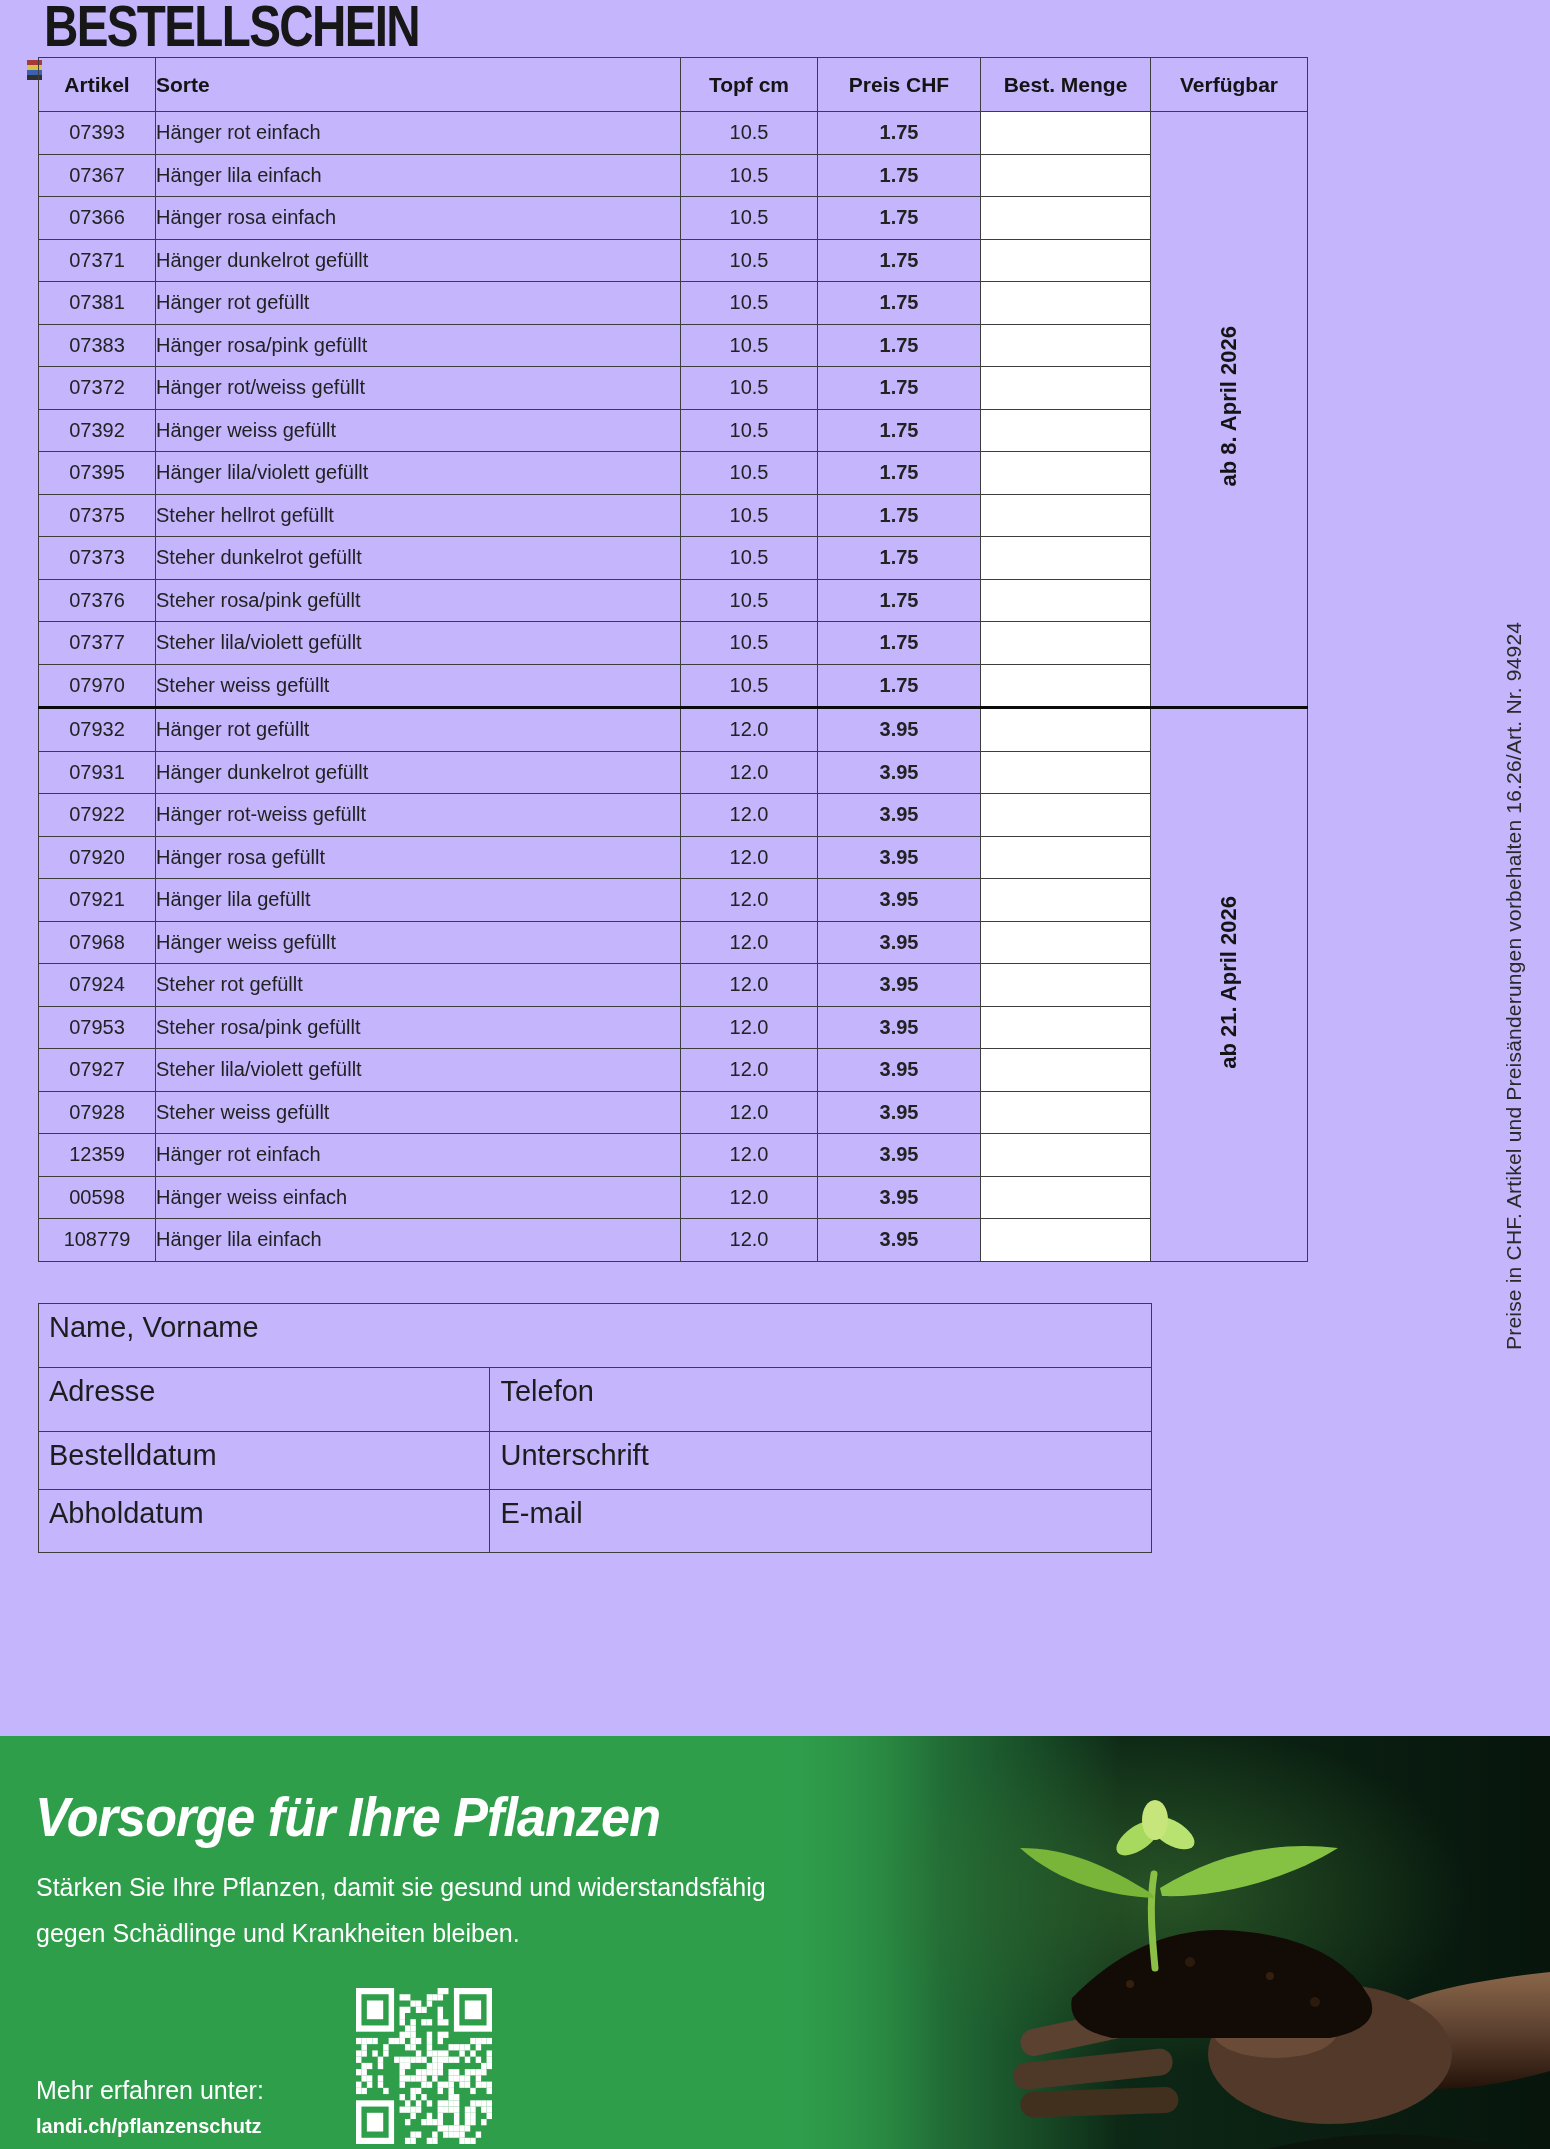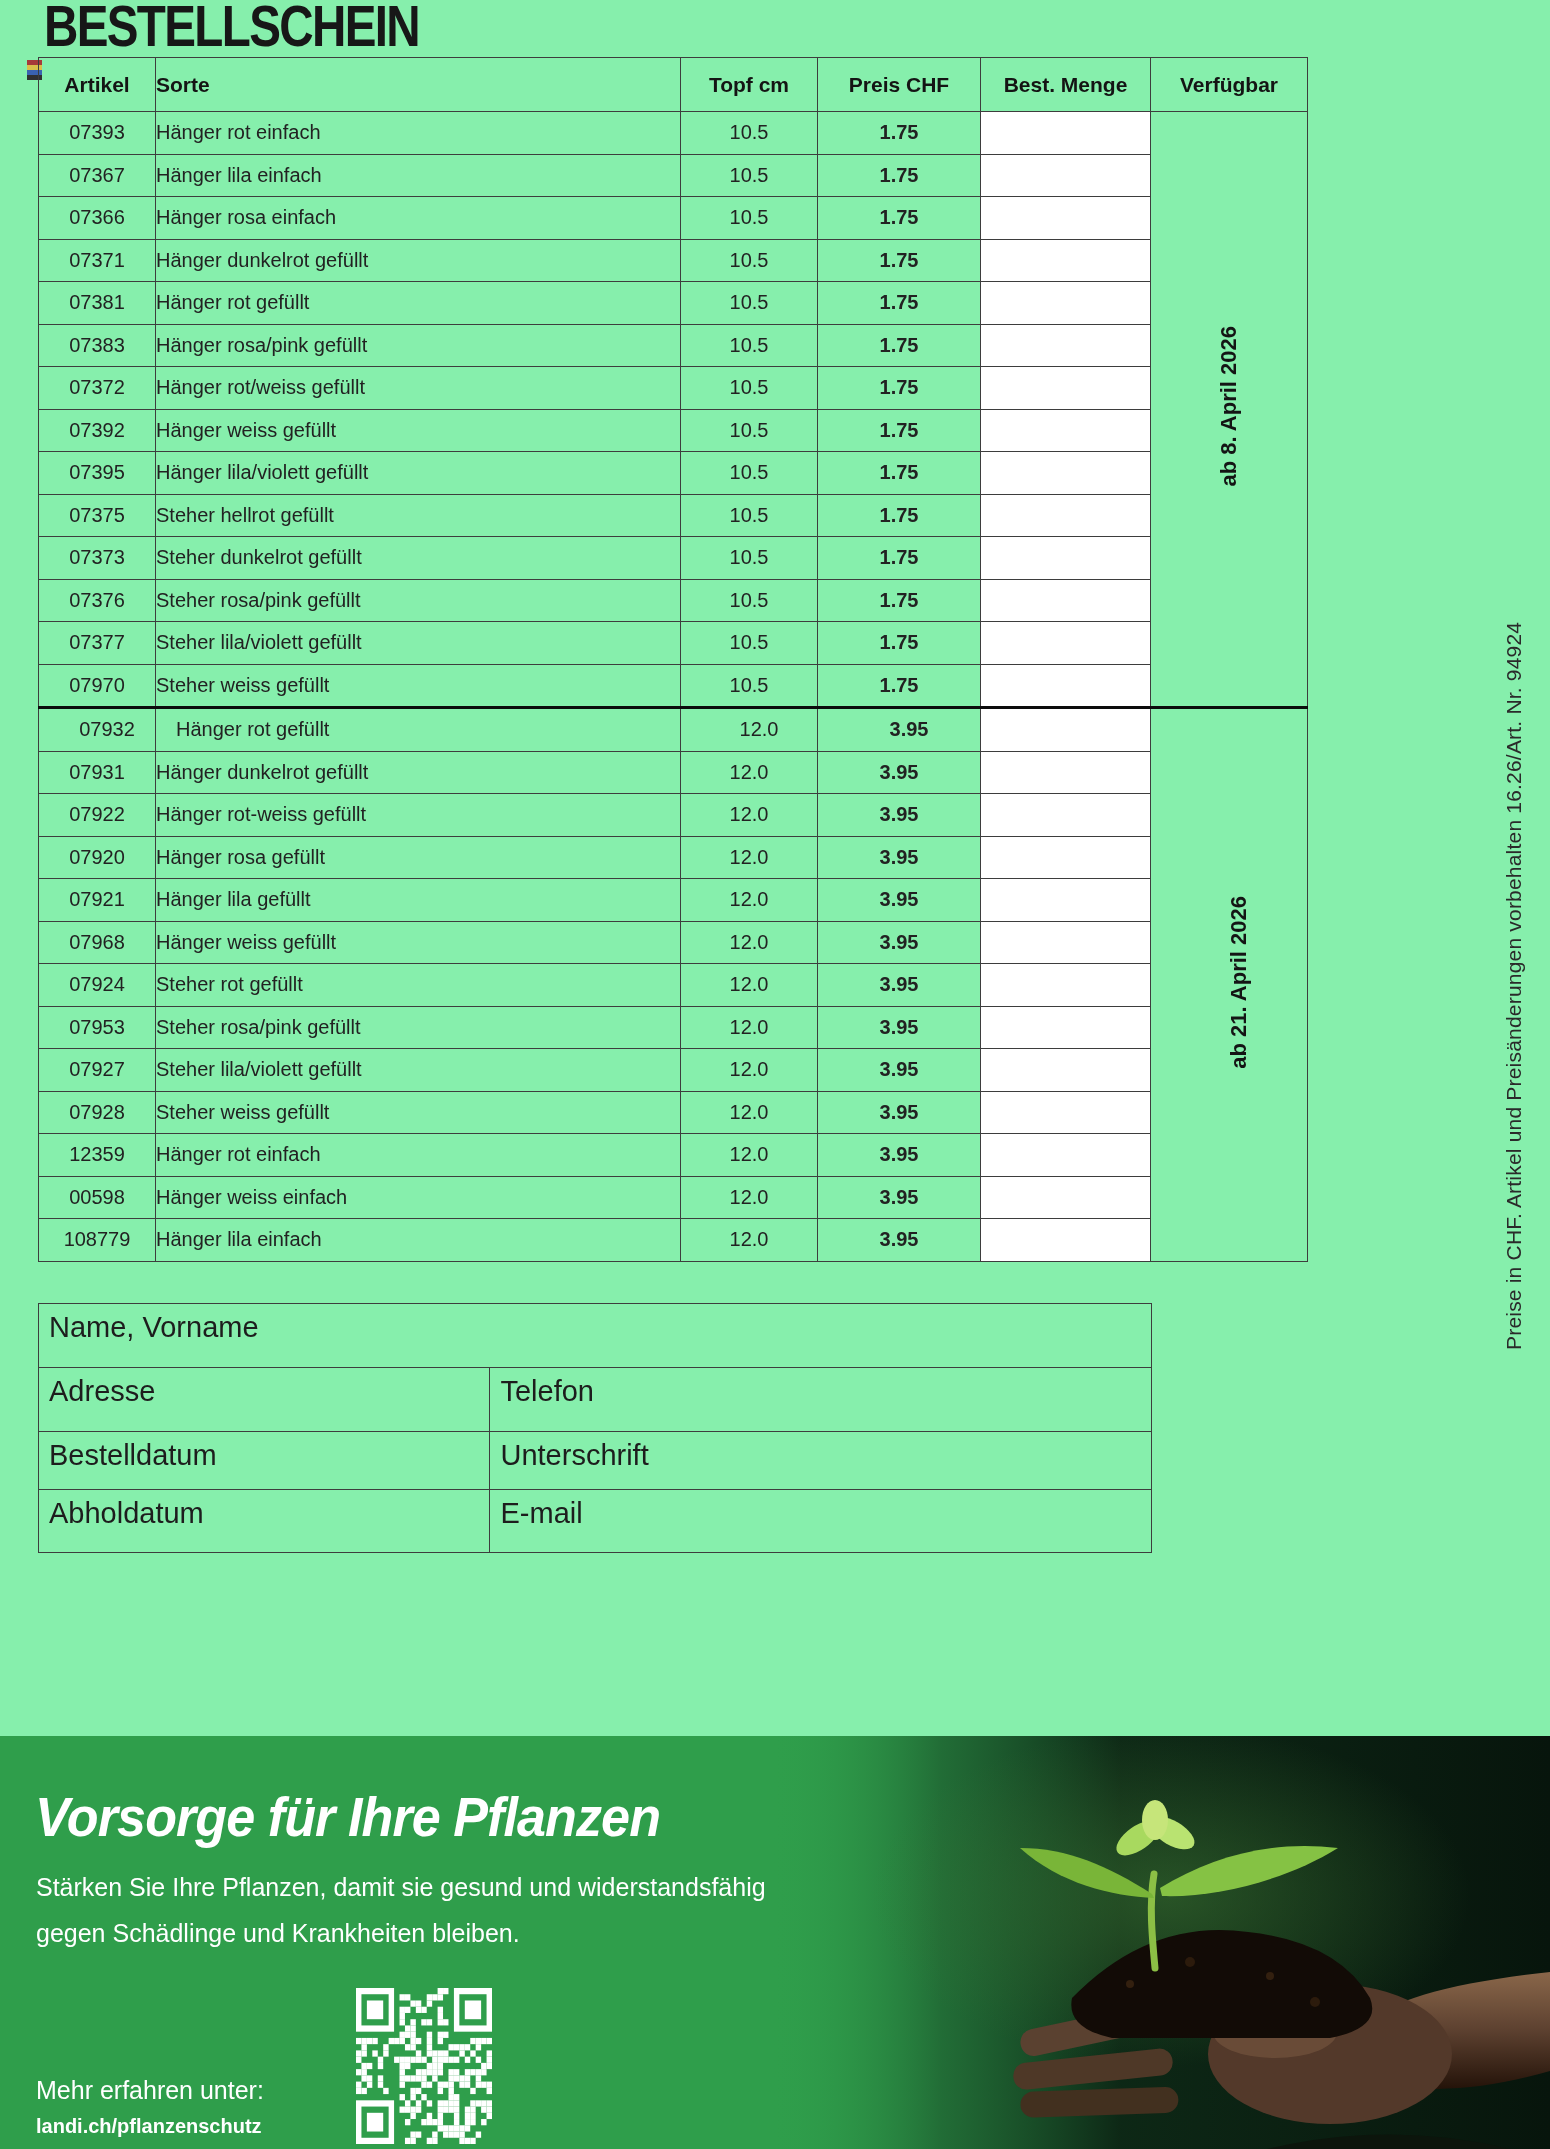--- a/index.html
+++ b/index.html
@@ -1,17 +1,17 @@
 <!DOCTYPE html>
 <html><head>
 <meta charset="utf-8">
 <style>
   html,body{margin:0;padding:0;background:#e8e8e8;}
   .page{
-    position:relative;width:1550px;height:2149px;background:#86efac;
+    position:relative;width:1550px;height:2149px;background:#c4b5fd;
     font-family:"Liberation Sans", sans-serif;color:#1c1c1c;overflow:hidden;
   }
   
   .page-title{
     position:absolute;left:44px;top:-8px;font-size:58px;font-weight:bold;
     letter-spacing:-2px;transform:scaleX(0.82);transform-origin:left top;
     color:#171717;white-space:nowrap;
   }
   .reg-mark{position:absolute;left:27px;top:60px;width:15px;height:20px;display:flex;flex-direction:column;}
   .reg-mark span{flex:1;}
@@ -30,21 +30,21 @@
   }
   table.order th{height:53px;font-size:21px;font-weight:bold;color:#141414;}
   table.order td{height:41.5px;}
   th.h-sorte{text-align:left;padding-left:12px;}
   td.c-artikel{text-align:center;}
   td.c-sorte{text-align:left;padding-left:12px;}
   td.c-topf{text-align:center;}
   td.c-preis{text-align:center;font-weight:bold;}
   td.c-menge{background:#fff;}
   td.c-avail{text-align:center;vertical-align:middle;}
-  tr.section-break td{border-top:3.5px solid #0c0c0c;padding-left:20px;}
+  tr.section-break td{border-top:3.5px solid #0c0c0c;}
   .vtext{
     writing-mode:vertical-rl;transform:rotate(180deg);display:inline-block;
     font-weight:bold;font-size:22px;white-space:nowrap;color:#141414;
   }
 
   
   .side-note{
     position:absolute;left:1502px;top:430px;height:920px;width:36px;
     writing-mode:vertical-rl;transform:rotate(180deg);
     font-size:21px;color:#2a2a2a;white-space:nowrap;letter-spacing:0.2px;

